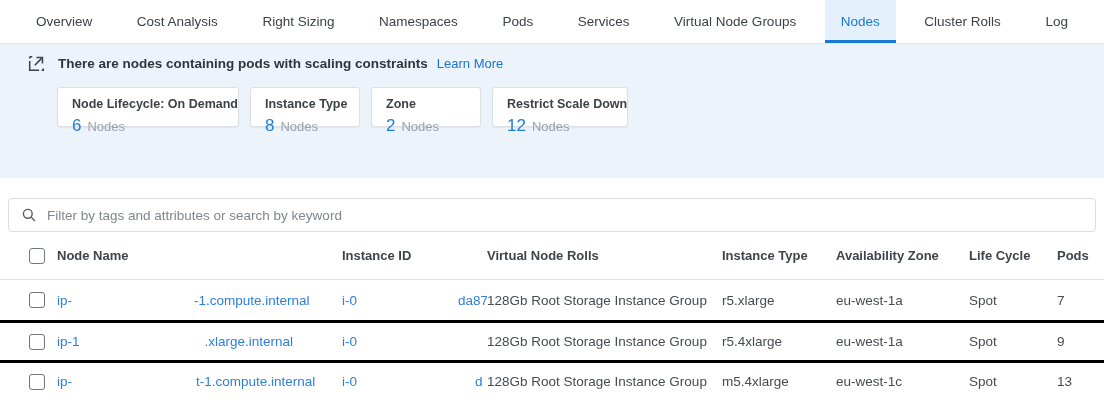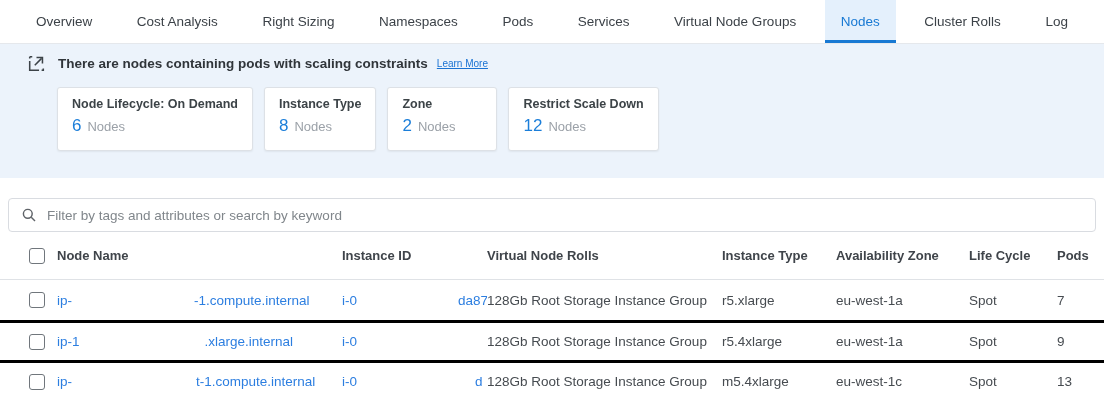--- a/index.html
+++ b/index.html
@@ -11,25 +11,25 @@
             height:44px; padding:0 20px; background:#fff; border-bottom:1px solid #e5e8ec;gap:12px; }
   .tab { display:flex; align-items:center; padding:0 16px; font-size:13.5px;
          color:#3c4248; cursor:pointer; white-space:nowrap; }
   .tab.active { color:#1879d3; background:#e4f0fc; box-shadow:inset 0 -3px 0 #1879d3; }
 
   
   .banner { background:#ecf3fb; padding:11px 0 20px 28px; height:134px; }
   .banner-head { display:flex; align-items:center; }
   .banner-icon { width:17px; height:17px; flex:0 0 17px; }
   .banner-msg { margin-left:13px; font-size:13.5px; font-weight:700; color:#30353a; }
-  .banner-link { margin-left:9px; font-size:10px; color:#1a73d3; text-decoration:underline; cursor:pointer; }
+  .banner-link { margin-left:9px; font-size:13px; color:#1a73d3; cursor:pointer; }
   .cards { display:flex; gap:11px; margin:15px 0 0 29px; }
   .card { background:#fff; border:1px solid #dde1e6; border-radius:3px;
-          box-shadow:0 1px 2px rgba(0,0,0,0.06); min-width:110px; height:64px;
-          padding:9px 14px 0 14px; cursor:pointer; }
+          box-shadow:0 1px 2px rgba(0,0,0,0.06); min-width:110px; height:40px;
+          padding:9px 0 0 14px; cursor:pointer; }
   .card-title { font-size:12.5px; font-weight:700; color:#3c4347; white-space:nowrap; }
   .card-line { margin-top:5px; display:flex; align-items:baseline; }
   .card-count { font-size:17px; color:#1b7ed9; }
   .card-unit { font-size:13px; color:#9ba1a8; margin-left:6px; }
 
   
   .searchbox { display:flex; align-items:center; margin:20px 8px 0 8px; height:34px;
                border:1px solid #d9dce1; border-radius:4px; background:#fff; padding:9px 12px; }
   .search-icon { width:16px; height:16px; flex:0 0 16px; }
   .searchbox input { border:none; outline:none; flex:1; margin-left:10px;

